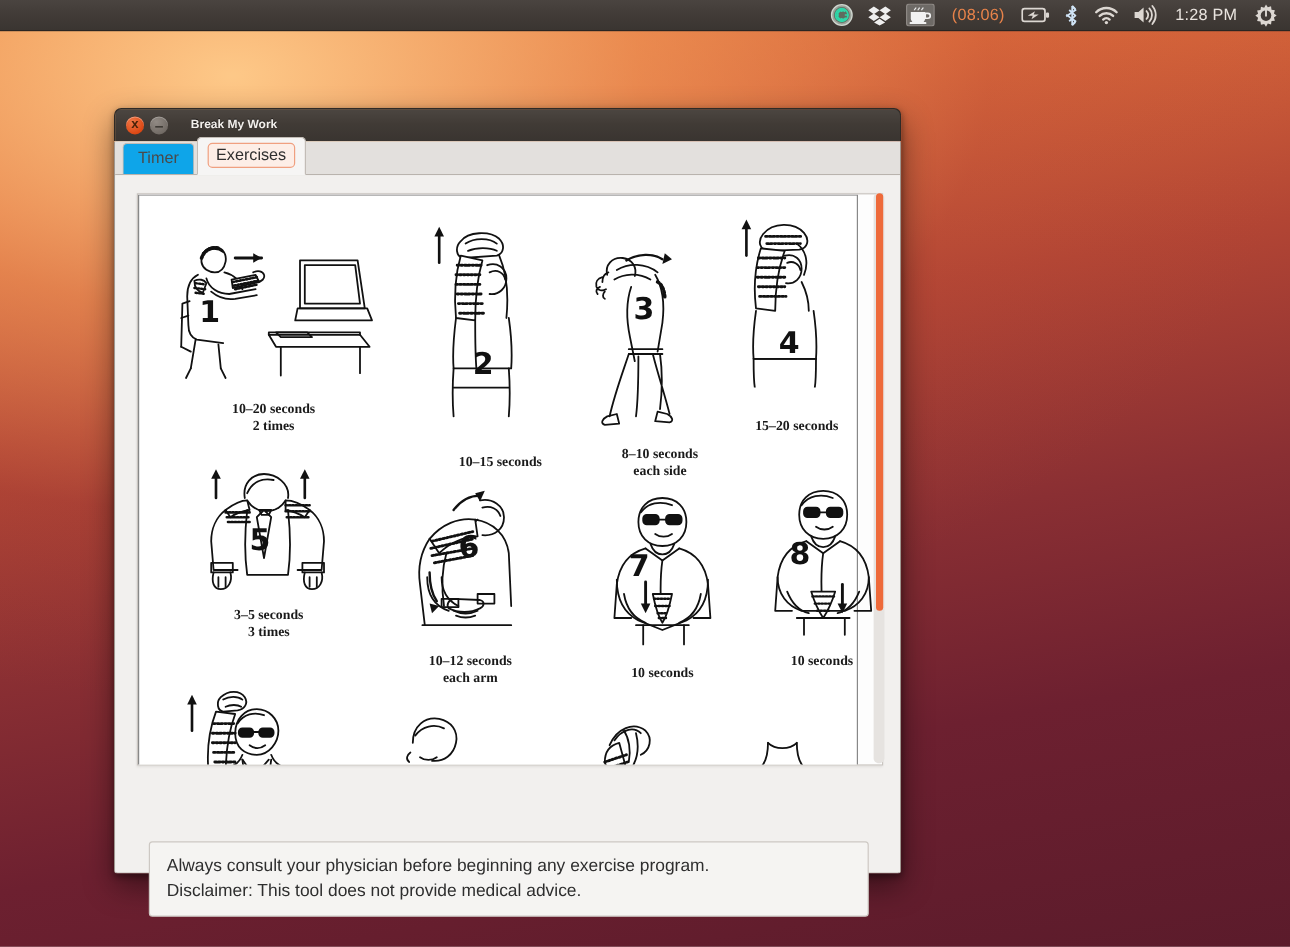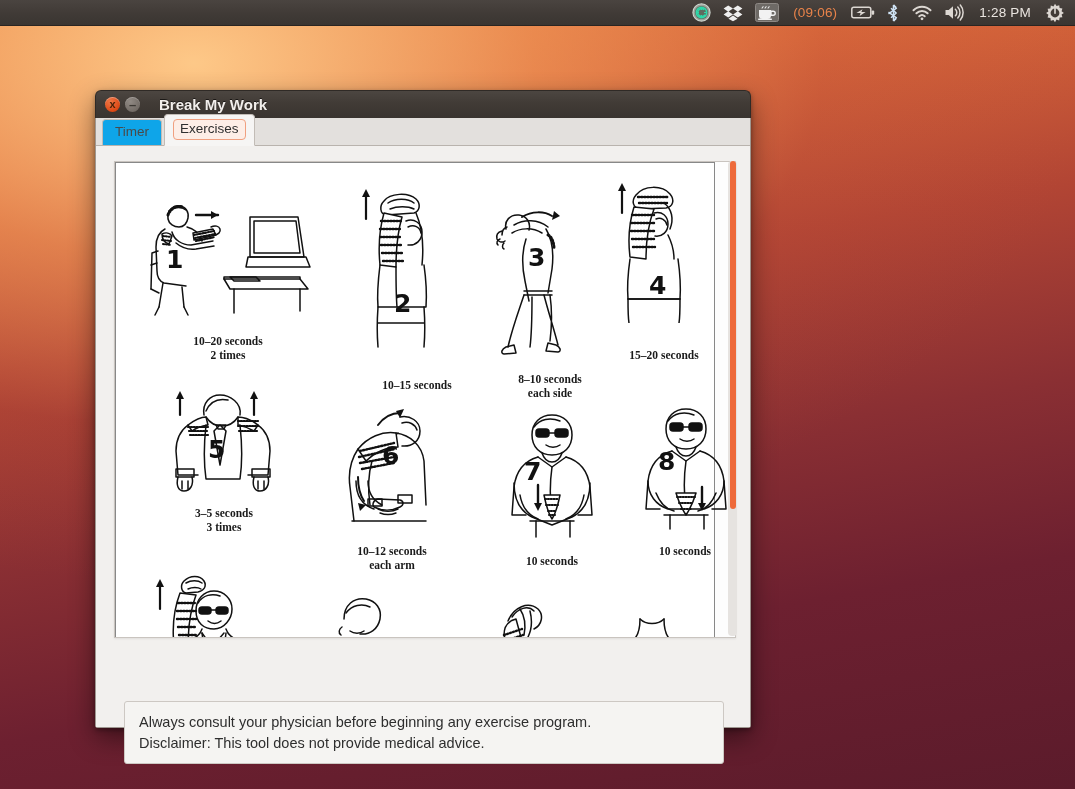--- a/index.html
+++ b/index.html
@@ -40,21 +40,21 @@
   }
   .wbtn{width:15px;height:15px;border-radius:50%;margin-right:5px;position:relative;
         display:flex;align-items:center;justify-content:center;cursor:pointer;}
   .wbtn.close{background:radial-gradient(circle at 35% 30%, #f07746 0%, #dd4814 70%, #bc3a0e 100%);
               box-shadow:inset 0 1px 0 rgba(255,255,255,.35);}
   .wbtn.min{background:radial-gradient(circle at 35% 30%, #918a84 0%, #736c66 70%, #5d5751 100%);
             box-shadow:inset 0 1px 0 rgba(255,255,255,.25);}
   .wbtn span{color:#4a2208;font-size:11px;font-weight:bold;line-height:1;user-select:none;}
   .wbtn.min span{color:#3c3833;font-size:13px;}
   #wtitle{
-    color:#f2efec;font-size:15px;font-weight:bold;margin-left:14px;
+    color:#f2efec;font-size:10px;font-weight:bold;margin-left:14px;
     text-shadow:0 -1px 0 rgba(0,0,0,.6);
   }
 
   #wbody{
     background:#f2f0ee;border:1px solid #9e9790;border-top:none;
     border-radius:0 0 3px 3px;height:610px;box-sizing:border-box;
     position:relative;
   }
 
   
@@ -144,21 +144,21 @@
   <div class="ind">
     <svg width="24" height="19" viewBox="0 0 24 19">
       <rect x="0.5" y="0.5" width="23" height="18" rx="2" fill="#6e6a66" stroke="#8d8884"></rect>
       <path d="M4 7h12v5.5a3.5 3.5 0 0 1-3.5 3.5h-5A3.5 3.5 0 0 1 4 12.5z" fill="#f2f2f2"></path>
       <path d="M16 8.2h2.2a2 2 0 0 1 0 4H16z" fill="none" stroke="#f2f2f2" stroke-width="1.4"></path>
       <path d="M7 5.6c0-1.2 1.2-1.2 1.2-2.4M10 5.6c0-1.2 1.2-1.2 1.2-2.4M13 5.6c0-1.2 1.2-1.2 1.2-2.4" stroke="#e9e9e9" stroke-width="1.1" fill="none"></path>
       <rect x="3" y="15.4" width="14" height="1.6" rx=".7" fill="#f2f2f2"></rect>
     </svg>
   </div>
 
-  <div class="clock" style="color:#e8834a;">(09:06)</div>
+  <div class="clock" style="color:#e8834a;">(08:06)</div>
 
   <div class="ind">
     <svg width="24" height="15" viewBox="0 0 24 15">
       <rect x="0.8" y="2.2" width="19" height="10.6" rx="2" fill="none" stroke="#dcd7d2" stroke-width="1.5"></rect>
       <rect x="20.6" y="5.4" width="2.6" height="4.4" rx="1" fill="#dcd7d2"></rect>
       <path d="M11.5 4.3 5.4 8.1h4.2l-1 2.9 6-3.9h-4.2z" fill="#dcd7d2"></path>
     </svg>
   </div>
 
   <div class="ind">

